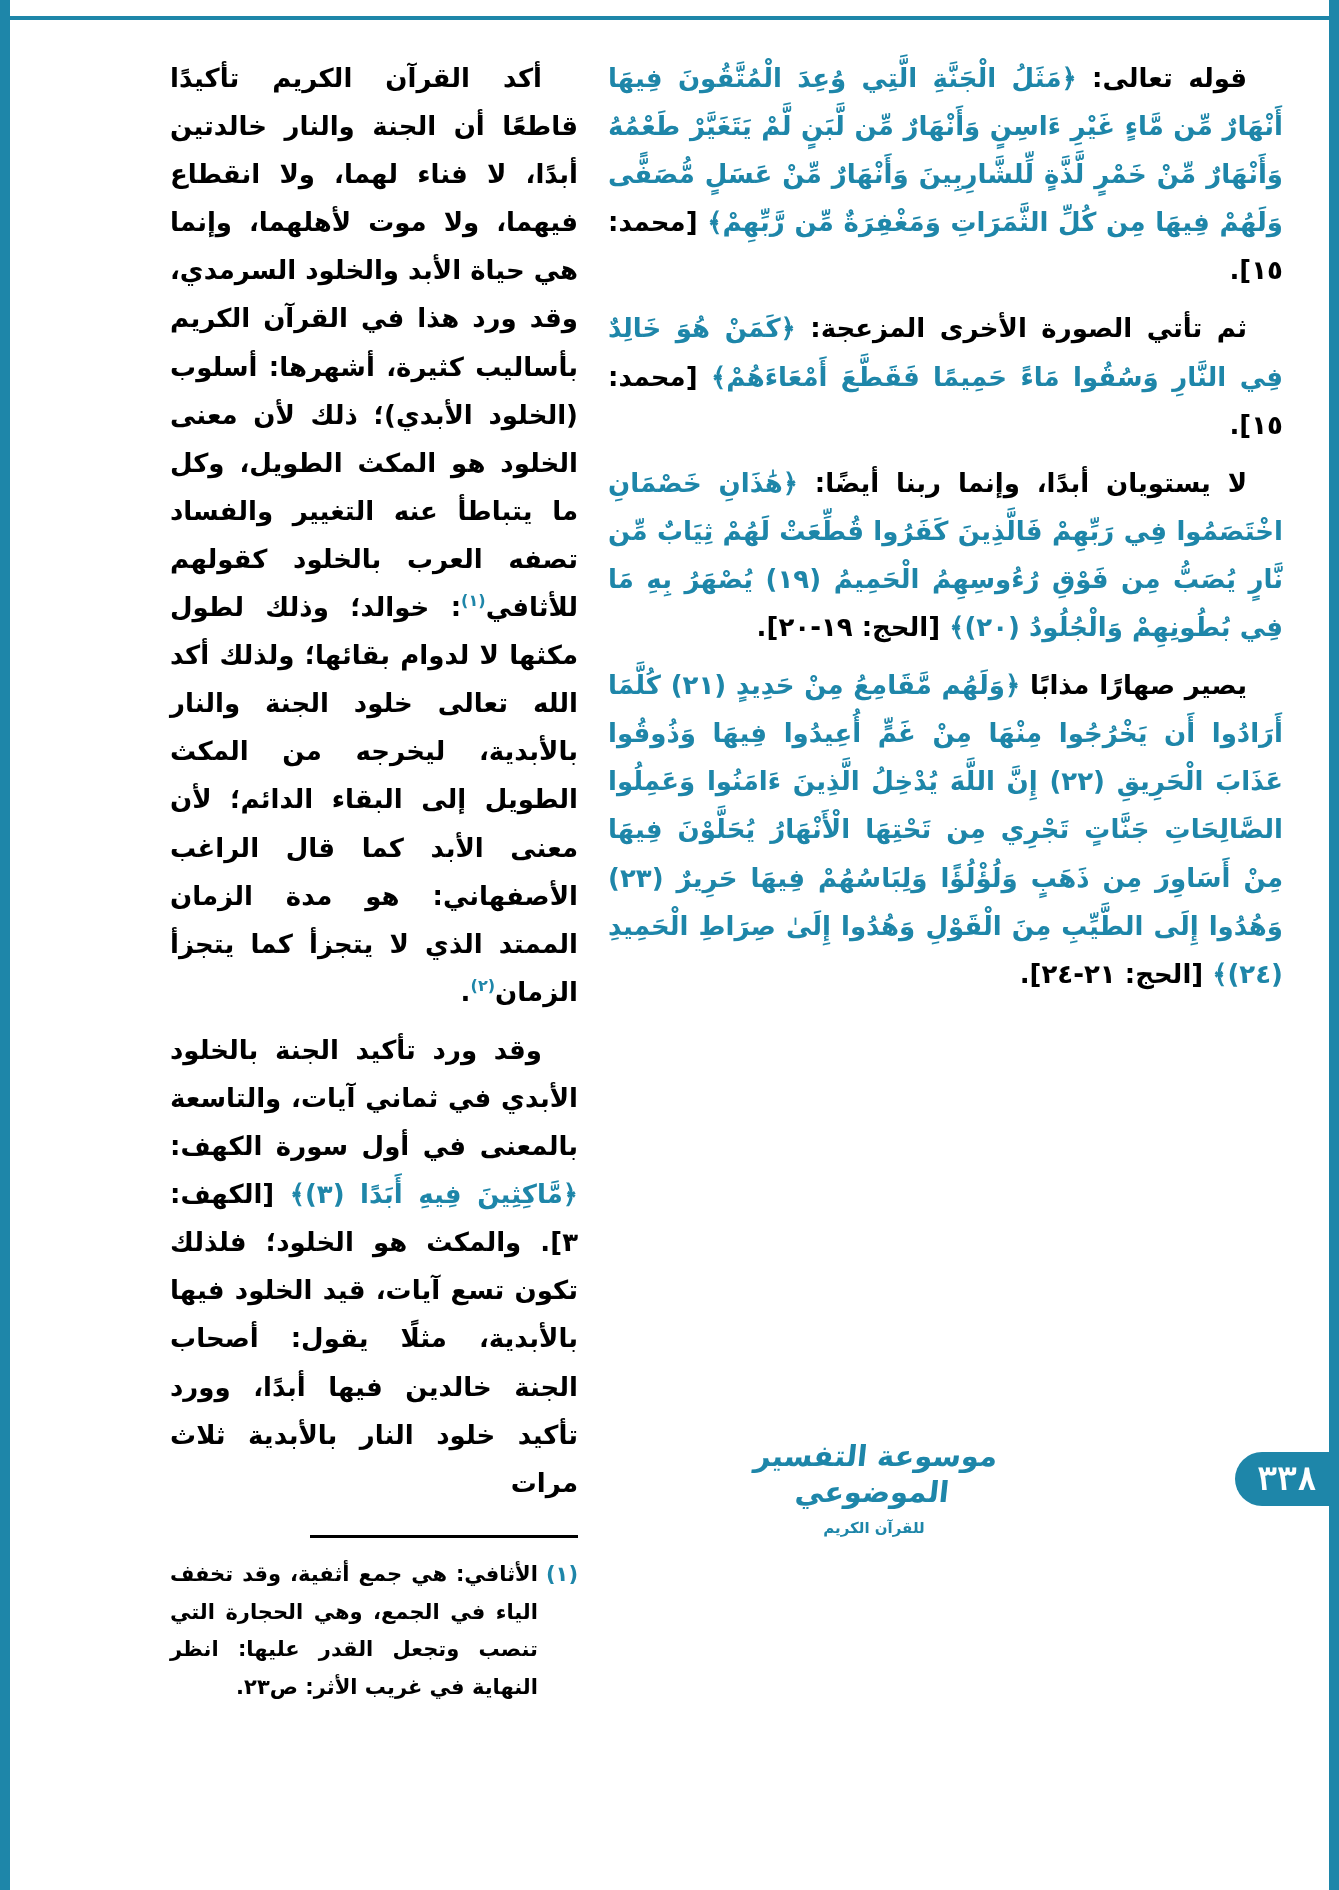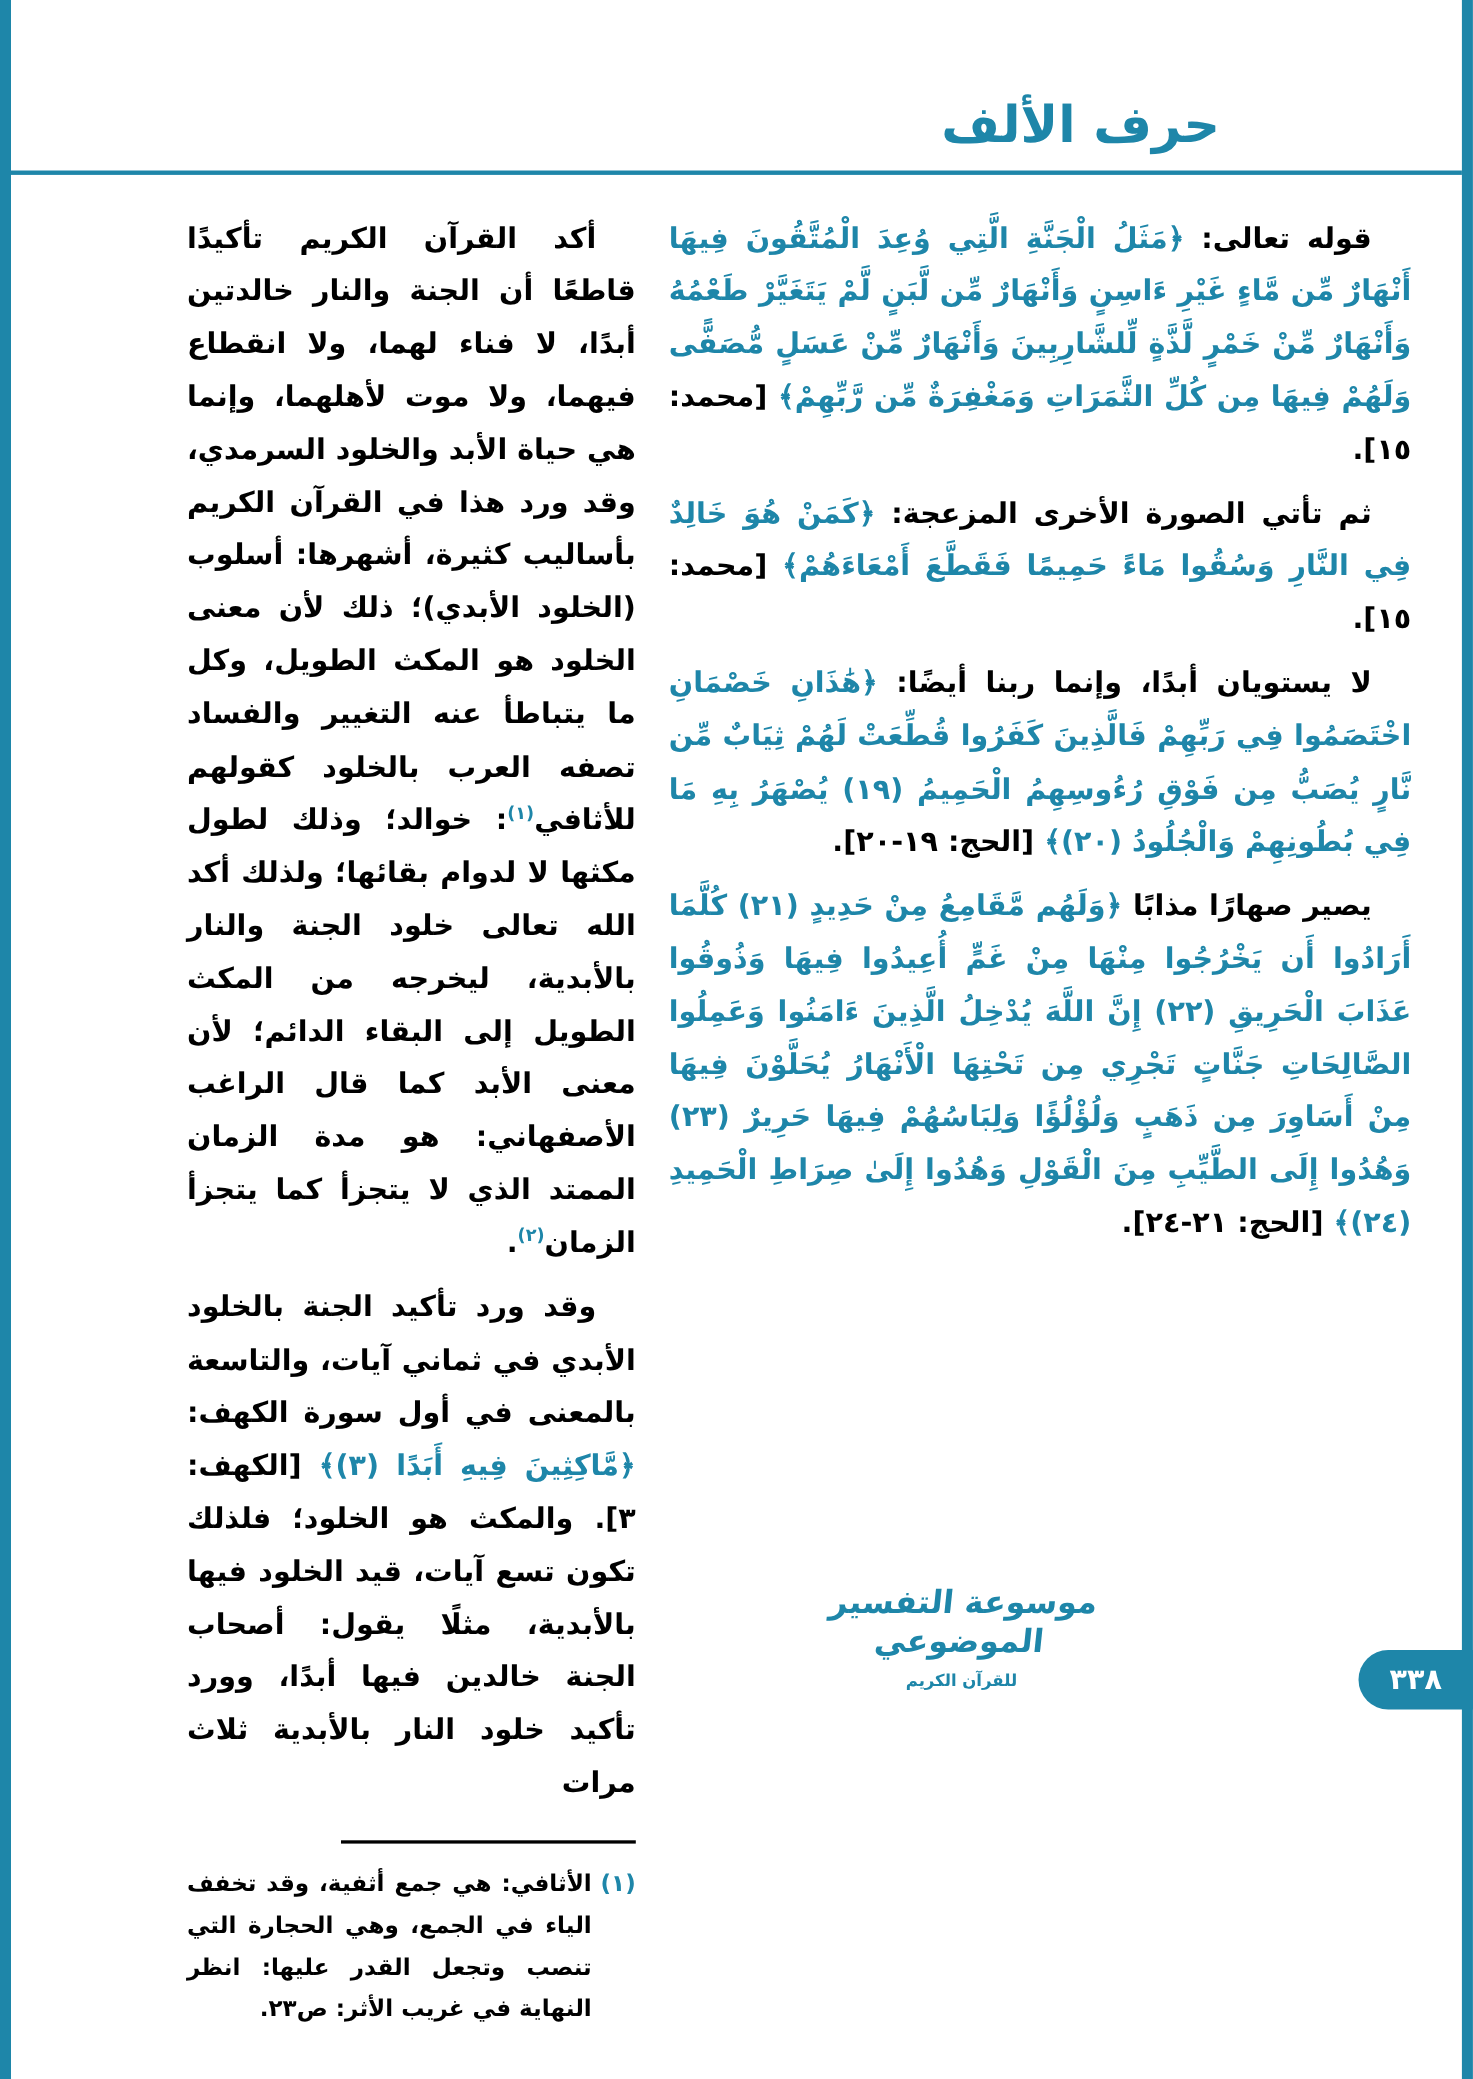--- a/index.html
+++ b/index.html
@@ -88,43 +88,43 @@
   .logo-main{
     font-size:29px;
     font-weight:bold;
     line-height:1.25;
     transform:skewX(-6deg);
   }
   .logo-sub{font-size:15px;font-weight:bold;margin-top:8px;}
 
   .page-badge{
     position:absolute;
-    top:1500px;
+    top:1452px;
     right:0;
     width:104px;
     height:54px;
     background:var(--accent);
     color:#fff;
     border-radius:27px 0 0 27px;
     display:flex;
     align-items:center;
     justify-content:center;
-    font-size:26px;
+    font-size:33px;
     font-weight:bold;
+    font-family:Liberation Mono, monospace;
   }
 </style>
 </head>
 <body>
 
 <div class="page">
 
   <div class="edge-bar left"></div>
   <div class="edge-bar right"></div>
 
-  <div class="header-title">حرف الألف</div>
   <div class="header-rule"></div>
 
   <div class="columns">
 
     <section class="col col-right">
       <p class="body">
         <span>قوله تعالى: </span><span class="quran">﴿مَثَلُ الْجَنَّةِ الَّتِي وُعِدَ الْمُتَّقُونَ فِيهَا أَنْهَارٌ مِّن مَّاءٍ غَيْرِ ءَاسِنٍ وَأَنْهَارٌ مِّن لَّبَنٍ لَّمْ يَتَغَيَّرْ طَعْمُهُ وَأَنْهَارٌ مِّنْ خَمْرٍ لَّذَّةٍ لِّلشَّارِبِينَ وَأَنْهَارٌ مِّنْ عَسَلٍ مُّصَفًّى وَلَهُمْ فِيهَا مِن كُلِّ الثَّمَرَاتِ وَمَغْفِرَةٌ مِّن رَّبِّهِمْ﴾</span><span class="ref"> [محمد: ١٥].</span>
       </p>
       <p class="body">
         <span>ثم تأتي الصورة الأخرى المزعجة: </span><span class="quran">﴿كَمَنْ هُوَ خَالِدٌ فِي النَّارِ وَسُقُوا مَاءً حَمِيمًا فَقَطَّعَ أَمْعَاءَهُمْ﴾</span><span class="ref"> [محمد: ١٥].</span>

